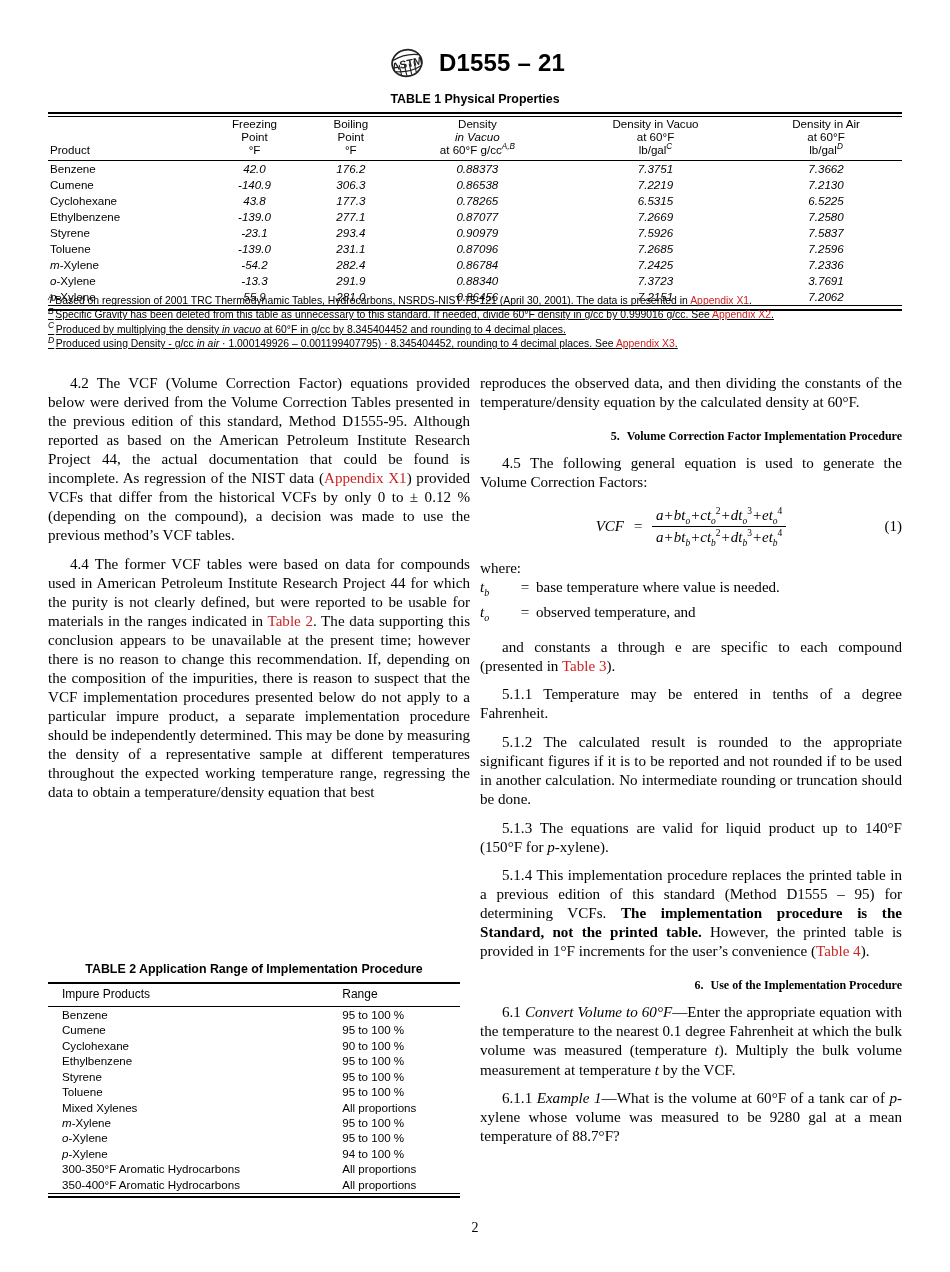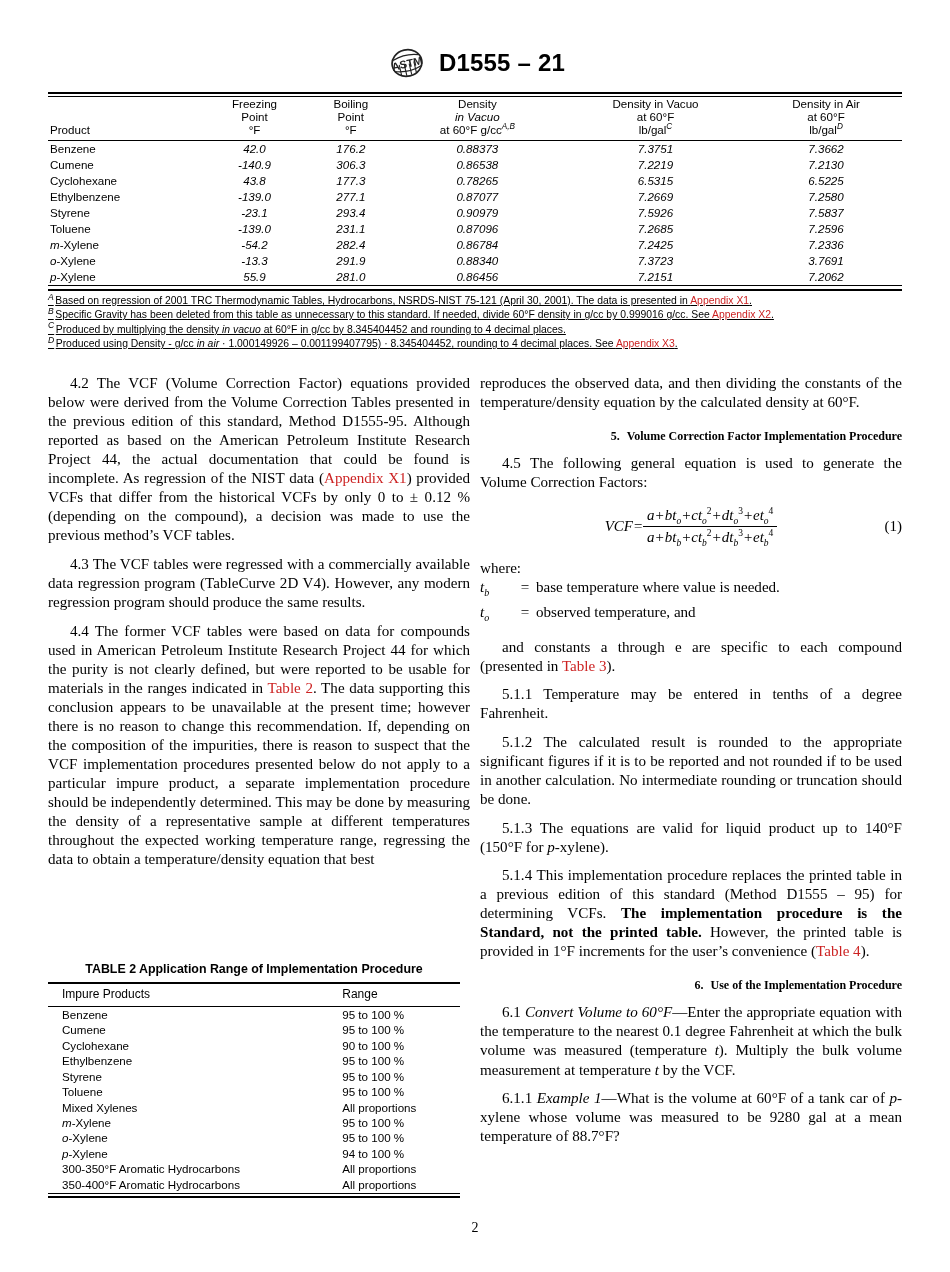--- a/index.html
+++ b/index.html
@@ -159,20 +159,21 @@
     display: flex;
     align-items: center;
     justify-content: center;
     margin: 11px 0 10px 0;
     position: relative;
     height: 46px;
   }
   .eq-body {
     display: flex;
     align-items: center;
+    gap: 9px;
     font-style: italic;
     font-size: 15px;
   }
   .frac {
     display: inline-flex;
     flex-direction: column;
     align-items: center;
   }
   .frac .top {
     padding: 0 4px 1px 4px;
@@ -280,20 +281,21 @@
           <line x1="19" y1="16" x2="19" y2="27.5" stroke="#222" stroke-width="1.1"></line>
           <line x1="24" y1="16" x2="24" y2="27.5" stroke="#222" stroke-width="1.1"></line>
           <line x1="29" y1="15" x2="29" y2="26" stroke="#222" stroke-width="1.1"></line>
         </g>
       </svg>
     </span>
     <span class="doc-designation">D1555 – 21</span>
   </div>
 
   <div class="t1-wrap">
+    <div class="table-caption">TABLE 1 Physical Properties</div>
     <table class="t1">
       <thead>
         <tr class="rule-double-top">
             <td colspan="6" style="padding:0"></td>
           </tr>
         <tr>
           <th class="prod">
             <span>Product</span>
           </th>
           <th class="num">
@@ -410,21 +412,20 @@
 
   <div class="footnotes" id="t1-footnotes">
       <div><span class="fn-mark">A</span>Based on regression of 2001 TRC Thermodynamic Tables, Hydrocarbons, NSRDS-NIST 75-121 (April 30, 2001). The data is presented in <span class="xref">Appendix X1</span>.</div>
       <div><span class="fn-mark">B</span>Specific Gravity has been deleted from this table as unnecessary to this standard. If needed, divide 60°F density in g/cc by 0.999016 g/cc. See <span class="xref">Appendix X2</span>.</div>
       <div><span class="fn-mark">C</span>Produced by multiplying the density <em>in vacuo</em> at 60°F in g/cc by 8.345404452 and rounding to 4 decimal places.</div>
       <div><span class="fn-mark">D</span>Produced using Density - g/cc <em>in air</em> · 1.000149926 – 0.001199407795) · 8.345404452, rounding to 4 decimal places. See <span class="xref">Appendix X3</span>.</div>
     </div>
 
   <div class="col col-left">
     <p><span>4.2 The VCF (Volume Correction Factor) equations provided below were derived from the Volume Correction Tables presented in the previous edition of this standard, Method D1555-95. Although reported as based on the American Petroleum Institute Research Project 44, the actual documentation that could be found is incomplete. As regression of the NIST data (</span><span class="xref">Appendix X1</span><span>) provided VCFs that differ from the historical VCFs by only 0 to ± 0.12 % (depending on the compound), a decision was made to use the previous method’s VCF tables.</span></p>
-    <p>4.3 The VCF tables were regressed with a commercially available data regression program (TableCurve 2D V4). However, any modern regression program should produce the same results.</p>
     <p><span>4.4 The former VCF tables were based on data for compounds used in American Petroleum Institute Research Project 44 for which the purity is not clearly defined, but were reported to be usable for materials in the ranges indicated in </span><span class="xref">Table 2</span><span>. The data supporting this conclusion appears to be unavailable at the present time; however there is no reason to change this recommendation. If, depending on the composition of the impurities, there is reason to suspect that the VCF implementation procedures presented below do not apply to a particular impure product, a separate implementation procedure should be independently determined. This may be done by measuring the density of a representative sample at different temperatures throughout the expected working temperature range, regressing the data to obtain a temperature/density equation that best</span></p>
   </div>
 
   <div class="col col-right">
     <p class="noindent">reproduces the observed data, and then dividing the constants of the temperature/density equation by the calculated density at 60°F.</p>
 
     <h3 class="sect">
       <span class="num">5.</span><span>Volume Correction Factor Implementation Procedure</span>
     </h3>
 

